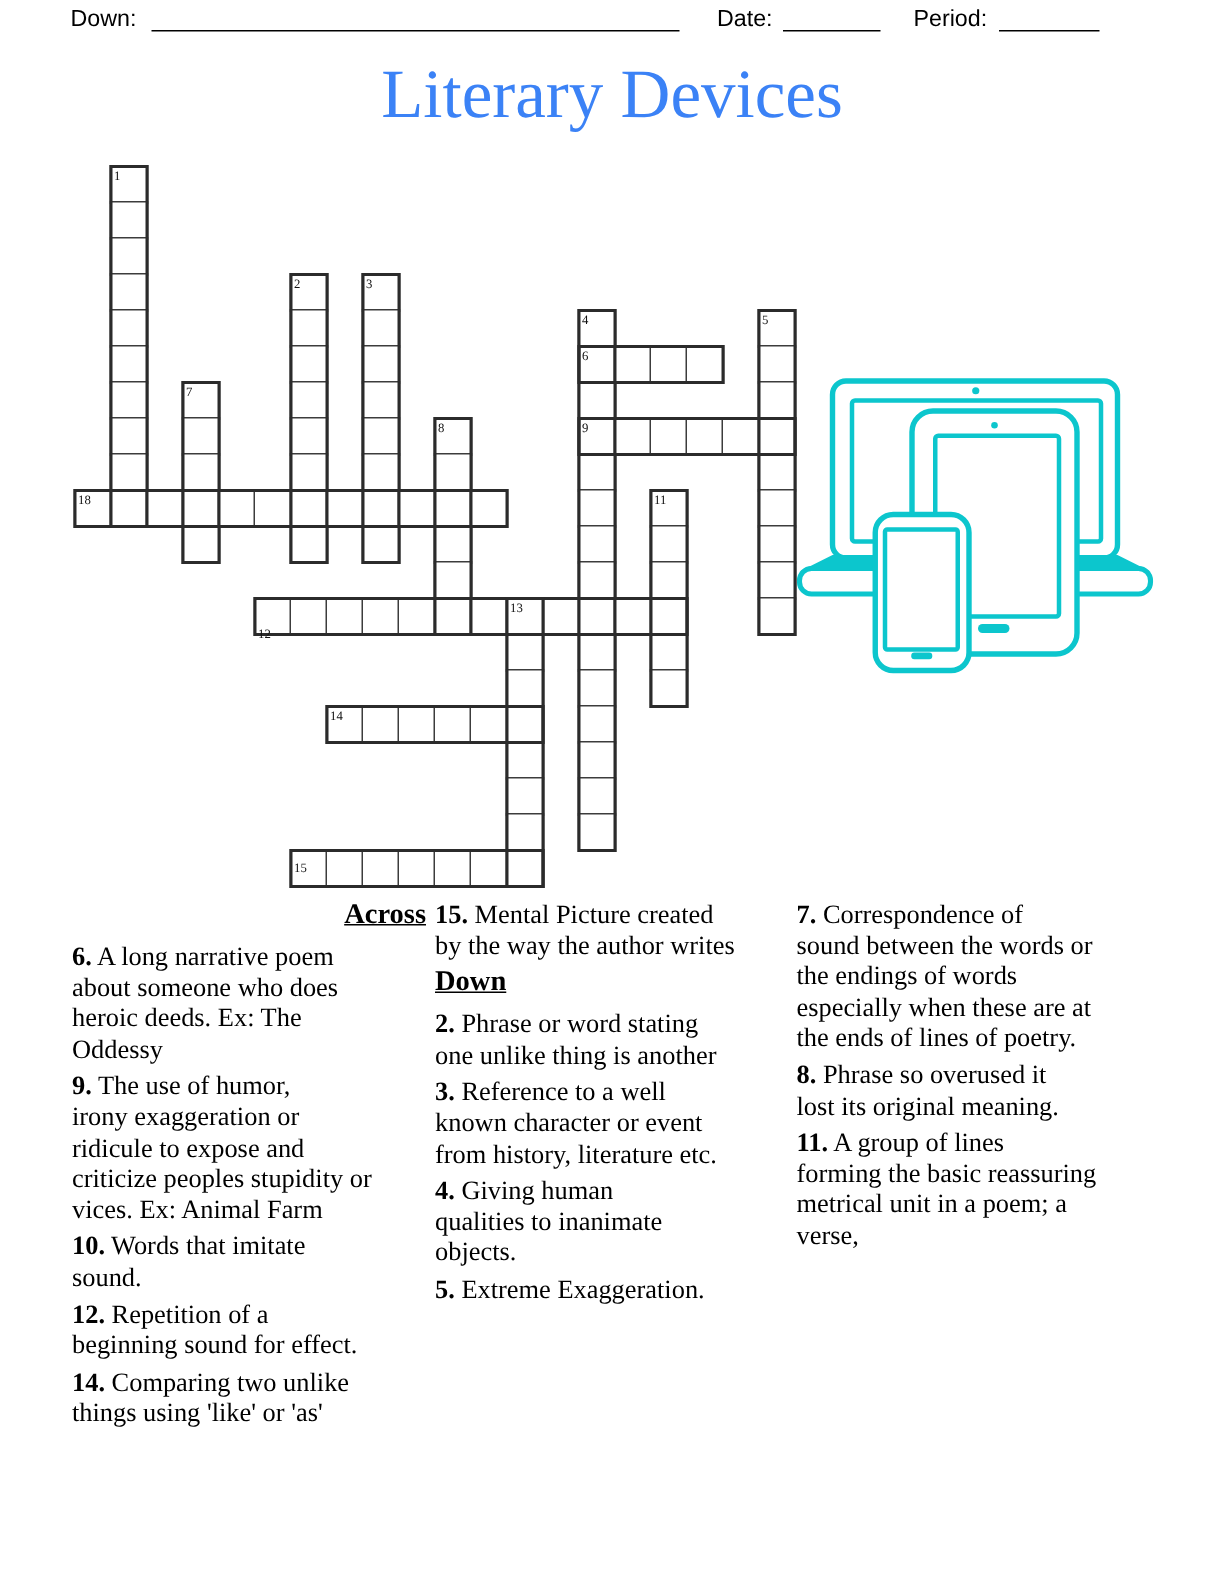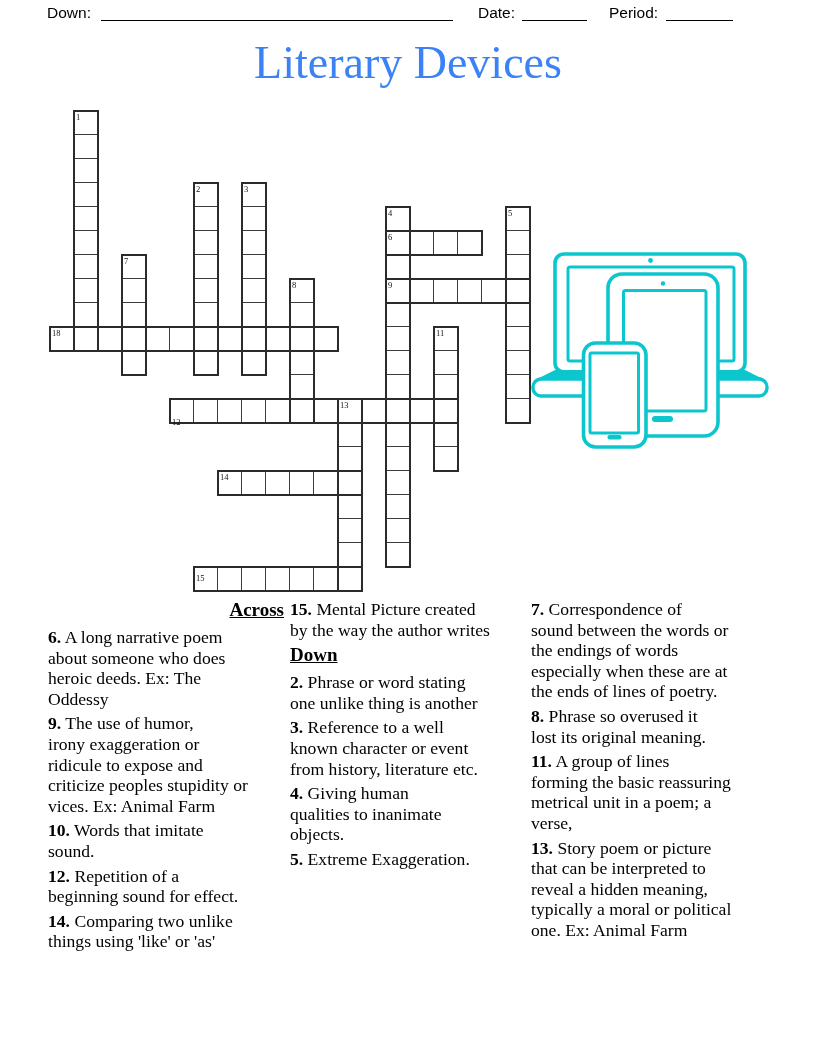--- a/index.html
+++ b/index.html
@@ -238,14 +238,13 @@
     <div class="clue-heading">Down</div>
     <p class="clue"><span class="num">2.</span> Phrase or word stating<br>one unlike thing is another</p>
     <p class="clue"><span class="num">3.</span> Reference to a well<br>known character or event<br>from history, literature etc.</p>
     <p class="clue"><span class="num">4.</span> Giving human<br>qualities to inanimate<br>objects.</p>
     <p class="clue"><span class="num">5.</span> Extreme Exaggeration.</p>
   </div>
 <div class="clue-col c3">
     <p class="clue"><span class="num">7.</span> Correspondence of<br>sound between the words or<br>the endings of words<br>especially when these are at<br>the ends of lines of poetry.</p>
     <p class="clue"><span class="num">8.</span> Phrase so overused it<br>lost its original meaning.</p>
     <p class="clue"><span class="num">11.</span> A group of lines<br>forming the basic reassuring<br>metrical unit in a poem; a<br>verse,</p>
-    <p class="clue"><span class="num">13.</span> Story poem or picture<br>that can be interpreted to<br>reveal a hidden meaning,<br>typically a moral or political<br>one. Ex: Animal Farm</p>
   </div>
 
 </body></html>

